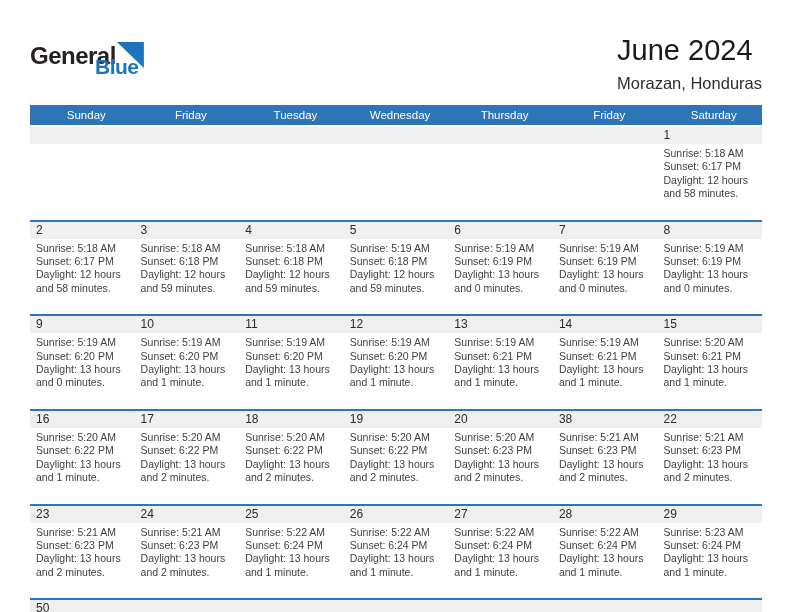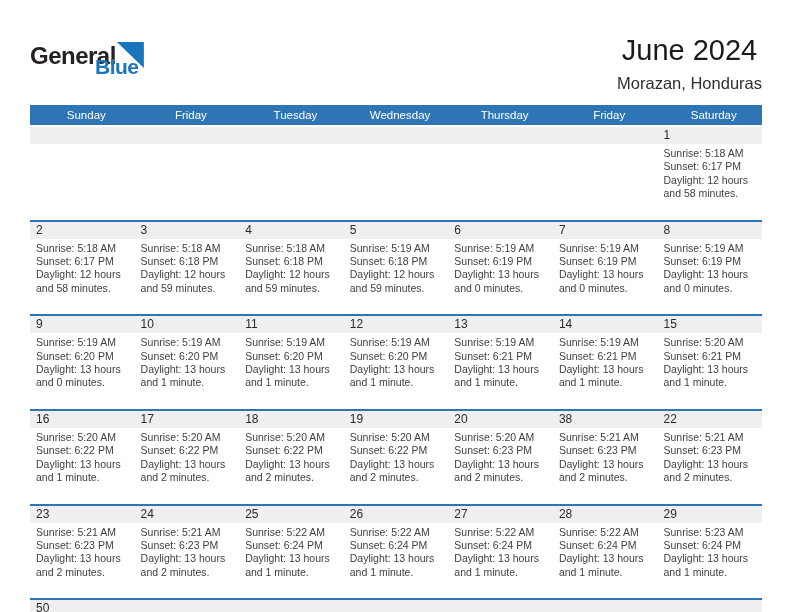--- a/index.html
+++ b/index.html
@@ -9,21 +9,21 @@
   .topbar { position: relative; height: 105px; }
 
   .logo { position: absolute; left: 30px; top: 42px; line-height: 1; }
   .logo-line1 { font-size: 24px; font-weight: bold; color: #262223; letter-spacing: -0.5px; white-space: nowrap; }
   .logo-triangle { display: inline-block; width: 27px; height: 26px; margin-left: 1px;
     vertical-align: -4px; background: var(--logo-blue, #1B75BC);
     clip-path: polygon(0 0, 100% 0, 100% 100%); }
   .logo-line2 { position: relative; font-size: 21px; font-weight: bold;
     color: var(--logo-blue, #1B75BC); margin: -12px 0 0 65px; letter-spacing: -0.5px; }
 
-  .title-block { position: absolute; right: 30px; top: 34px; text-align: center; }
+  .title-block { position: absolute; right: 30px; top: 34px; text-align: left; }
   .month-title { font-size: 29px; color: #1a1a1a; }
   .location { font-size: 16.5px; color: #2f2f2f; margin-top: 7px; }
 
   .calendar { margin: 0 30px; }
   .weekday-row { display: flex; background: var(--accent, #2E75B5); height: 20px;
     margin-bottom: 2px; text-align: center; }
   .wd { flex: 1; color: #ffffff; font-size: 11.5px; line-height: 20px; padding-left: 8px;
     overflow: hidden; white-space: nowrap; }
 
   .week { display: flex; min-height: 73px; }

